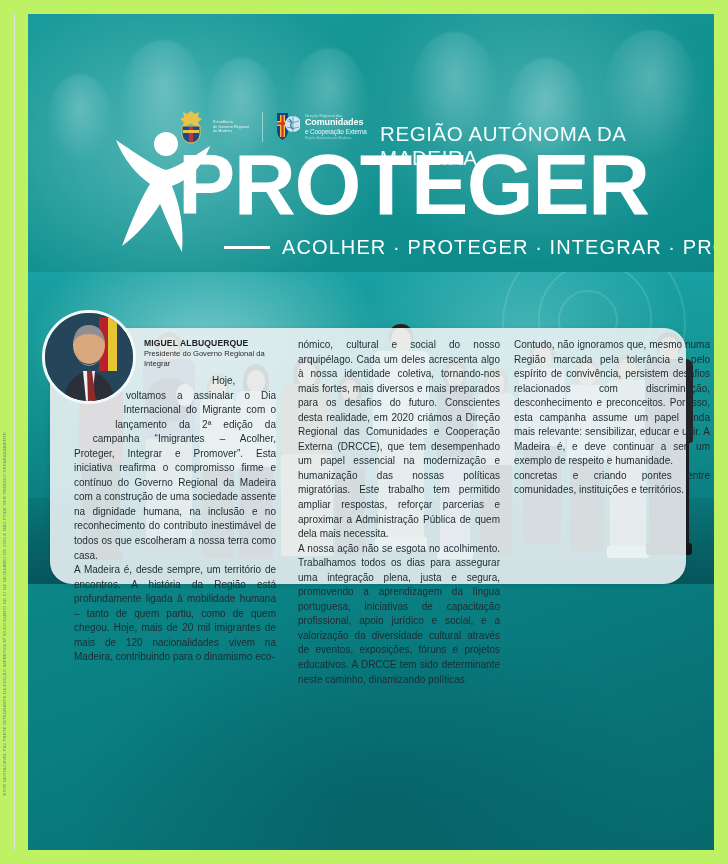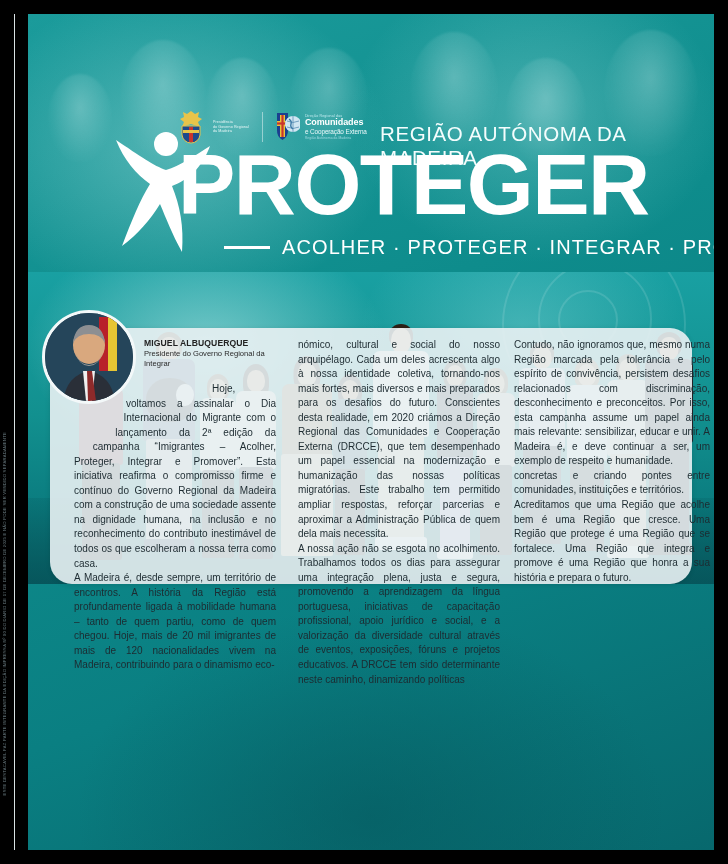--- a/index.html
+++ b/index.html
@@ -1,21 +1,21 @@
 <!DOCTYPE html>
 <html><head>
 <meta charset="utf-8">
 <style>
   html,body{margin:0;padding:0;background:#ffffff;}
   body{
     width:728px;height:864px;overflow:hidden;
     font-family:"Liberation Sans", sans-serif;
     -webkit-font-smoothing:antialiased;
   }
-  .page{position:relative;width:728px;height:864px;background:#000000;overflow:hidden;}
+  .page{position:relative;width:728px;height:864px;background:#bef264;overflow:hidden;}
 
   
   .frame{
     position:absolute;left:28px;top:14px;width:686px;height:836px;
     background:#0f8a8a;overflow:hidden;
   }
   .frame-inner-bg{
     position:absolute;inset:0;
     background:
       radial-gradient(ellipse 340px 260px at 22% 16%, rgba(180,232,232,.40), rgba(180,232,232,0) 62%),
@@ -68,24 +68,25 @@
   .person{position:absolute;bottom:14px;}
   .head{position:absolute;left:50%;transform:translateX(-50%);border-radius:48% 48% 45% 45%;}
   .hair{position:absolute;left:50%;transform:translateX(-50%);border-radius:50% 50% 34% 34%;}
   .torso{position:absolute;left:50%;transform:translateX(-50%);border-radius:7px 7px 3px 3px;}
   .legs{position:absolute;left:50%;transform:translateX(-50%);border-radius:3px 3px 2px 2px;}
   .shoes{position:absolute;left:50%;transform:translateX(-50%);border-radius:3px;}
   .dog{position:absolute;border-radius:48% 48% 44% 44%;background:#1d1d22;}
 
   
   .card{
-    position:absolute;left:22px;top:314px;width:642px;height:256px;
+    position:absolute;left:22px;top:314px;width:588px;height:256px;
     background:rgba(233,241,243,.90);
     border-radius:22px;
     box-shadow:0 1px 5px rgba(0,0,0,.12);
+    padding-left:48px;
   }
   .avatar{
     position:absolute;left:-8px;top:-18px;width:88px;height:88px;border-radius:50%;
     border:3px solid #f3f8f9;overflow:hidden;background:#2d4a58;
   }
   .byline{position:absolute;left:94px;top:10px;width:130px;}
   .byline-name{font-size:8.6px;font-weight:700;color:#232323;letter-spacing:.1px;}
   .byline-role{font-size:7.6px;color:#2a2a2a;line-height:1.26;margin-top:1px;}
 
   .cols{position:absolute;left:0;top:0;width:100%;height:100%;padding:10px 14px 10px 14px;box-sizing:border-box;}
@@ -304,33 +305,32 @@
           <path d="M42 58 h5 l4 30 h-8 Z" fill="#8e2a2a"></path>
         </svg>
       </div>
 
       <div class="byline">
         <div class="byline-name">MIGUEL ALBUQUERQUE</div>
         <div class="byline-role">Presidente do Governo Regional da Integrar</div>
       </div>
 
       <div class="cols">
-        <div class="col col1" style="top:54px;">
+        <div class="col col1" style="top:46px;">
           <div class="shapespace"></div>
           <p class="lead">Hoje, voltamos a assinalar o Dia Internacional do Migrante com o lançamento da 2ª edição da campanha “Imigrantes – Acolher, Proteger, Integrar e Promover”. Esta iniciativa reafirma o compromisso firme e contínuo do Governo Regional da Madeira com a construção de uma sociedade assente na dignidade humana, na inclusão e no reconhecimento do contributo inestimável de todos os que escolheram a nossa terra como casa.</p>
           <p>A Madeira é, desde sempre, um território de encontros. A história da Região está profundamente ligada à mobilidade humana – tanto de quem partiu, como de quem chegou. Hoje, mais de 20 mil imigrantes de mais de 120 nacionalidades vivem na Madeira, contribuindo para o dinamismo eco-</p>
         </div>
 
         <div class="col col2">
           <p>nómico, cultural e social do nosso arquipélago. Cada um deles acrescenta algo à nossa identidade coletiva, tornando-nos mais fortes, mais diversos e mais preparados para os desafios do futuro. Conscientes desta realidade, em 2020 criámos a Direção Regional das Comunidades e Cooperação Externa (DRCCE), que tem desempenhado um papel essencial na modernização e humanização das nossas políticas migratórias. Este trabalho tem permitido ampliar respostas, reforçar parcerias e aproximar a Administração Pública de quem dela mais necessita.</p>
           <p>A nossa ação não se esgota no acolhimento. Trabalhamos todos os dias para assegurar uma integração plena, justa e segura, promovendo a aprendizagem da língua portuguesa, iniciativas de capacitação profissional, apoio jurídico e social, e a valorização da diversidade cultural através de eventos, exposições, fóruns e projetos educativos. A DRCCE tem sido determinante neste caminho, dinamizando políticas</p>
         </div>
 
         <div class="col col3">
           <p>Contudo, não ignoramos que, mesmo numa Região marcada pela tolerância e pelo espírito de convivência, persistem desafios relacionados com discriminação, desconhecimento e preconceitos. Por isso, esta campanha assume um papel ainda mais relevante: sensibilizar, educar e unir. A Madeira é, e deve continuar a ser, um exemplo de respeito e humanidade.</p>
           <p>concretas e criando pontes entre comunidades, instituições e territórios.</p>
-          <p>Acreditamos que uma Região que acolhe bem é uma Região que cresce. Uma Região que protege é uma Região que se fortalece. Uma Região que integra e promove é uma Região que honra a sua história e prepara o futuro.</p>
         </div>
       </div>
     </div>
 
   </div>
 </div>
 
 </body></html>

